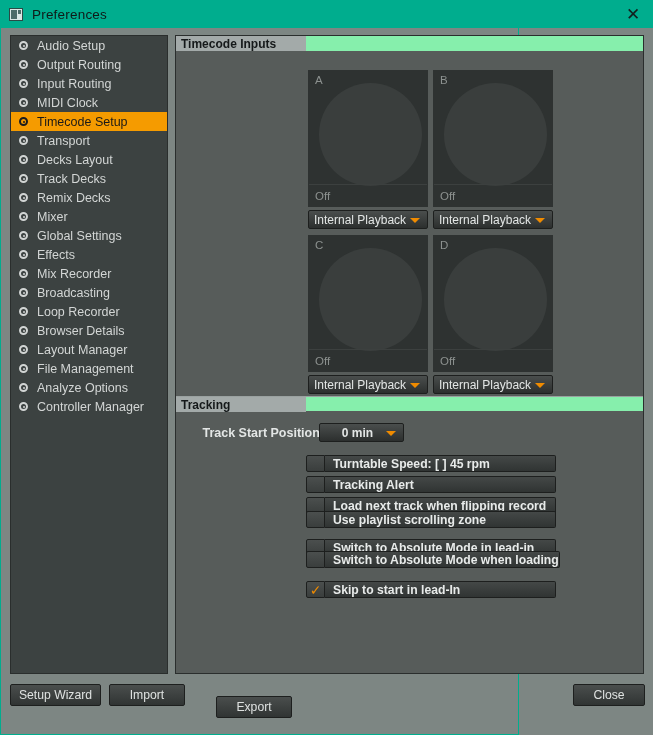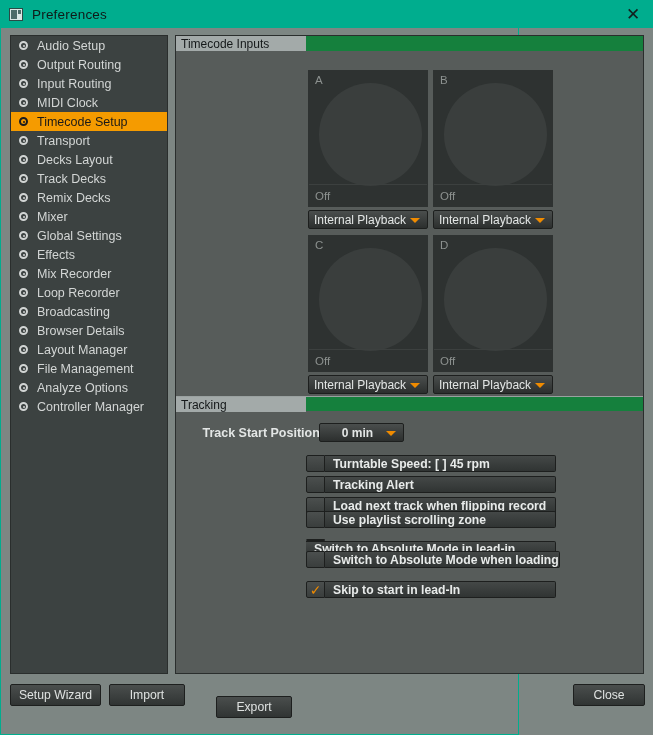--- a/index.html
+++ b/index.html
@@ -95,22 +95,23 @@
   .content {
     position: absolute; left: 174px; top: 7px;
     width: 469px; height: 639px;
     background: #575c5a;
     border: 1px solid #2a2e2d;
   }
 
   .section-header {
     position: relative;
     height: 15px;
-    background: #15803d;
+    background: #86efac;
     border-top: 1px solid #9aa1a0;
+    font-weight: bold;
   }
   .section-header .tab {
     position: absolute; left: 0; top: 0;
     width: 130px; height: 15px;
     background: #a3aaa9;
     display: flex; align-items: center;
     padding-left: 5px;
   }
   .section-header .tab span {
     font-size: 12px; color: #15191a;
@@ -303,25 +304,25 @@
       <div class="nav-item">
         <div class="radio"></div>
         <div class="nav-label">Effects</div>
       </div>
       <div class="nav-item">
         <div class="radio"></div>
         <div class="nav-label">Mix Recorder</div>
       </div>
       <div class="nav-item">
         <div class="radio"></div>
+        <div class="nav-label">Broadcasting</div>
+      </div>
+      <div class="nav-item">
+        <div class="radio"></div>
         <div class="nav-label">Loop Recorder</div>
-      </div>
-      <div class="nav-item">
-        <div class="radio"></div>
-        <div class="nav-label">Broadcasting</div>
       </div>
       <div class="nav-item">
         <div class="radio"></div>
         <div class="nav-label">Browser Details</div>
       </div>
       <div class="nav-item">
         <div class="radio"></div>
         <div class="nav-label">Layout Manager</div>
       </div>
       <div class="nav-item">
@@ -432,21 +433,21 @@
           <div class="check-label">
             <span>Load next track when flipping record</span>
           </div>
         </div>
         <div class="check-row" style="top: 100px;">
           <div class="check-box"></div>
           <div class="check-label">
             <span>Use playlist scrolling zone</span>
           </div>
         </div>
-        <div class="check-row" style="top: 128px; flex-direction: column;">
+        <div class="check-row" style="top: 128px;">
           <div class="check-box"></div>
           <div class="check-label">
             <span>Switch to Absolute Mode in lead-in</span>
           </div>
         </div>
         <div class="check-row" style="top: 140px;">
           <div class="check-box"></div>
           <div class="check-label">
             <span>Switch to Absolute Mode when loading</span>
           </div>

